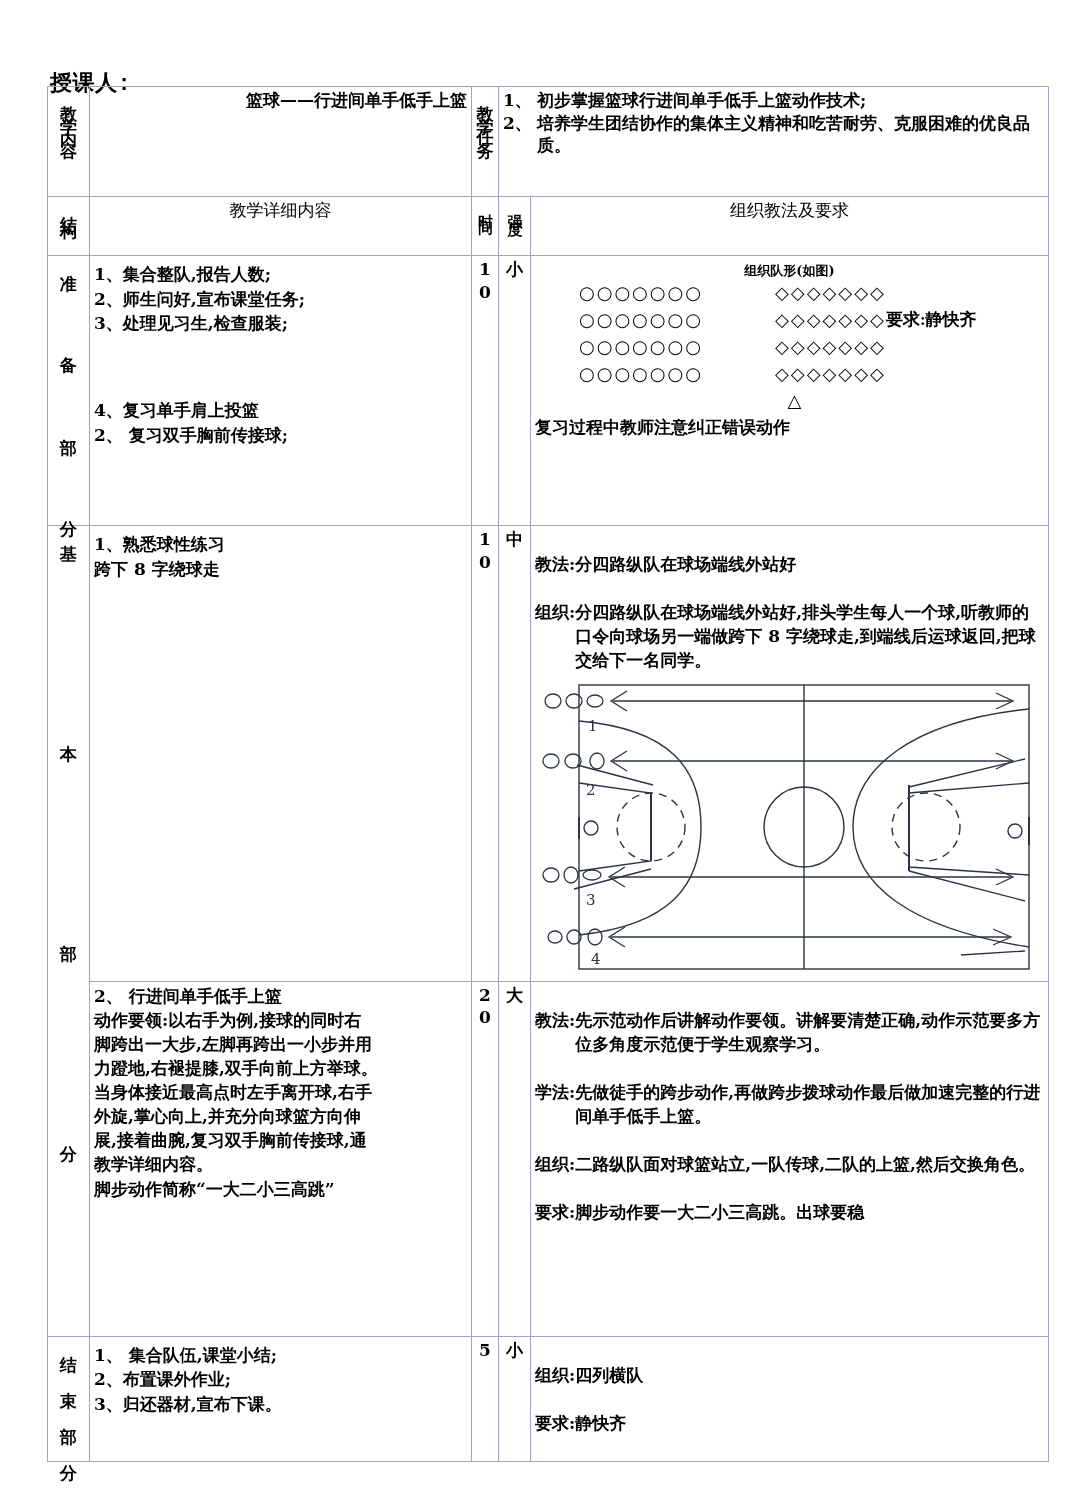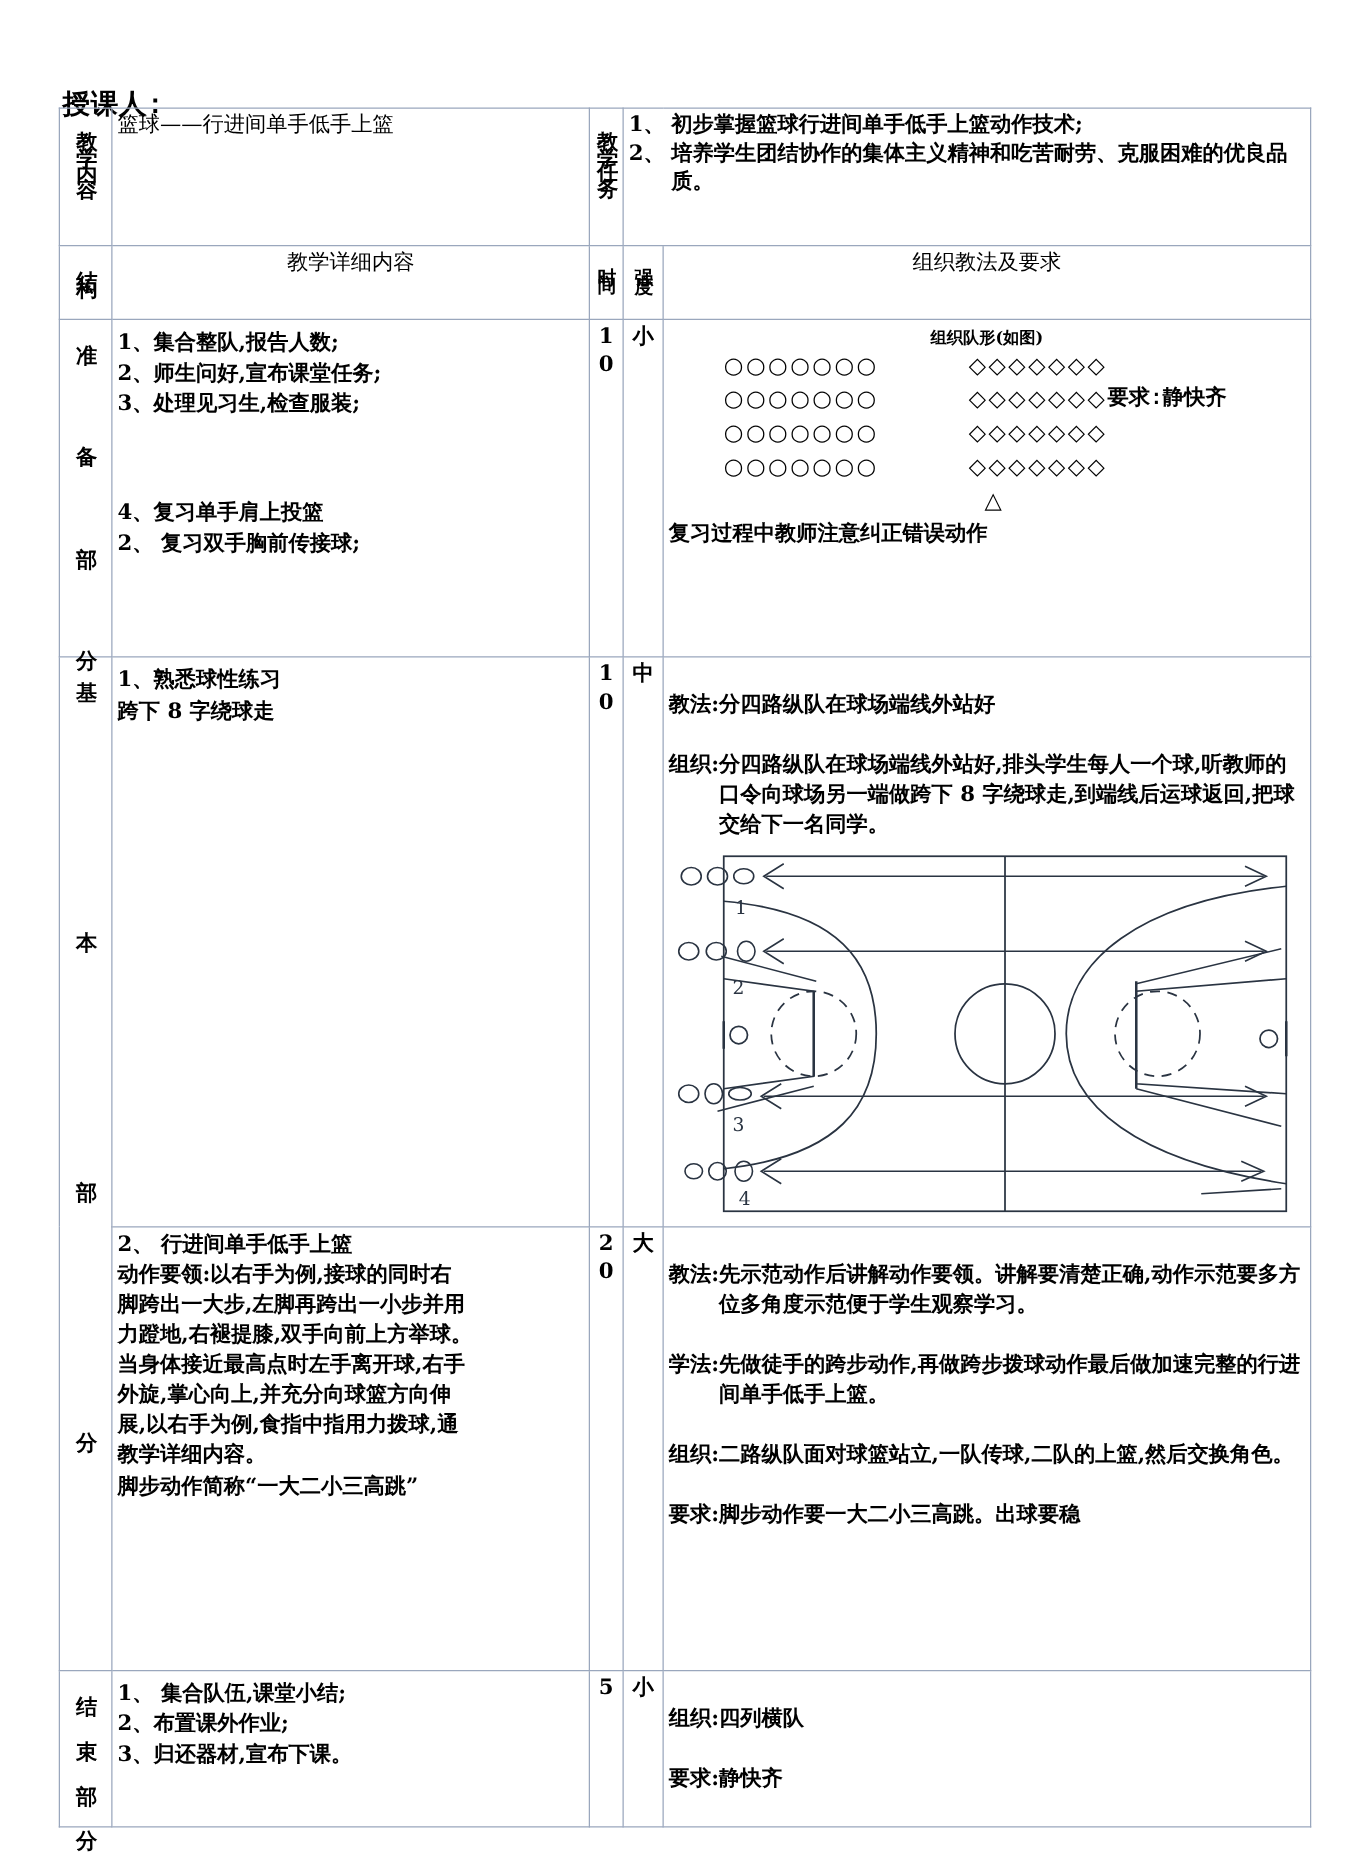--- a/index.html
+++ b/index.html
@@ -80,23 +80,23 @@
     font-weight: bold;
     font-size: 17px;
     white-space: nowrap;
     text-align: justify;
     text-align-last: justify;
     margin: 0 auto;
   }
 
   .title-cell {
     font-size: 27px;
-    text-align: left;
+    text-align: right;
     padding-top: 16px;
-    font-weight: normal;
+    font-weight: bold;
   }
   .hdr-big {
     font-size: 26px;
     text-align: center;
     padding-top: 10px;
     font-weight: normal;
   }
   .tasks {
     font-size: 17px;
     font-weight: bold;
@@ -126,21 +126,21 @@
 
   .listblock { font-weight: bold; line-height: 1.45; padding-top: 4px; }
   .listblock div { white-space: nowrap; }
   .gap-block { height: 58px; }
 
   .org-title { text-align: center; font-weight: bold; font-size: 13px; padding-top: 4px;}
   .formation { font-size: 18px; line-height: 1.5; font-weight: normal; }
   .frow { display: flex; align-items: center; }
   .frow .circles { width: 196px; padding-left: 44px; letter-spacing: 2px;}
   .frow .diamonds { letter-spacing: 2px; }
-  .frow .req { font-weight: bold; font-size: 17px; font-family:Liberation Mono, monospace;text-align:right; }
+  .frow .req { font-weight: bold; font-size: 17px; font-family:Liberation Serif, serif;text-align:right; }
   .tri { text-align: center; padding-left: 10px; font-size: 18px;}
   .note { font-weight: bold; font-size: 17px; padding-top: 2px; }
   .lbl-para {
     display: flex;
     align-items: flex-start;
     font-weight: bold;
     line-height: 1.42;
     margin-top: 24px;
   }
   .lbl-para .lbl { flex: 0 0 auto; white-space: nowrap; }
@@ -377,21 +377,21 @@
 
       <tr>
         <td style="height:350px;">
           <div class="body-para">
             <p>2、 行进间单手低手上篮</p>
             <p>动作要领:以右手为例,接球的同时右</p>
             <p>脚跨出一大步,左脚再跨出一小步并用</p>
             <p>力蹬地,右褪提膝,双手向前上方举球。</p>
             <p>当身体接近最高点时左手离开球,右手</p>
             <p>外旋,掌心向上,并充分向球篮方向伸</p>
-            <p>展,以右手为例,食指中指用力拨球,通</p>
+            <p>展,接着曲腕,复习双手胸前传接球,通</p>
             <p>教学详细内容。</p>
             <p>脚步动作简称“一大二小三高跳”</p>
           </div>
         </td>
         <td class="num-stack">
           <div>2</div>
           <div>0</div>
 
         </td>
         <td class="inten">大</td>

